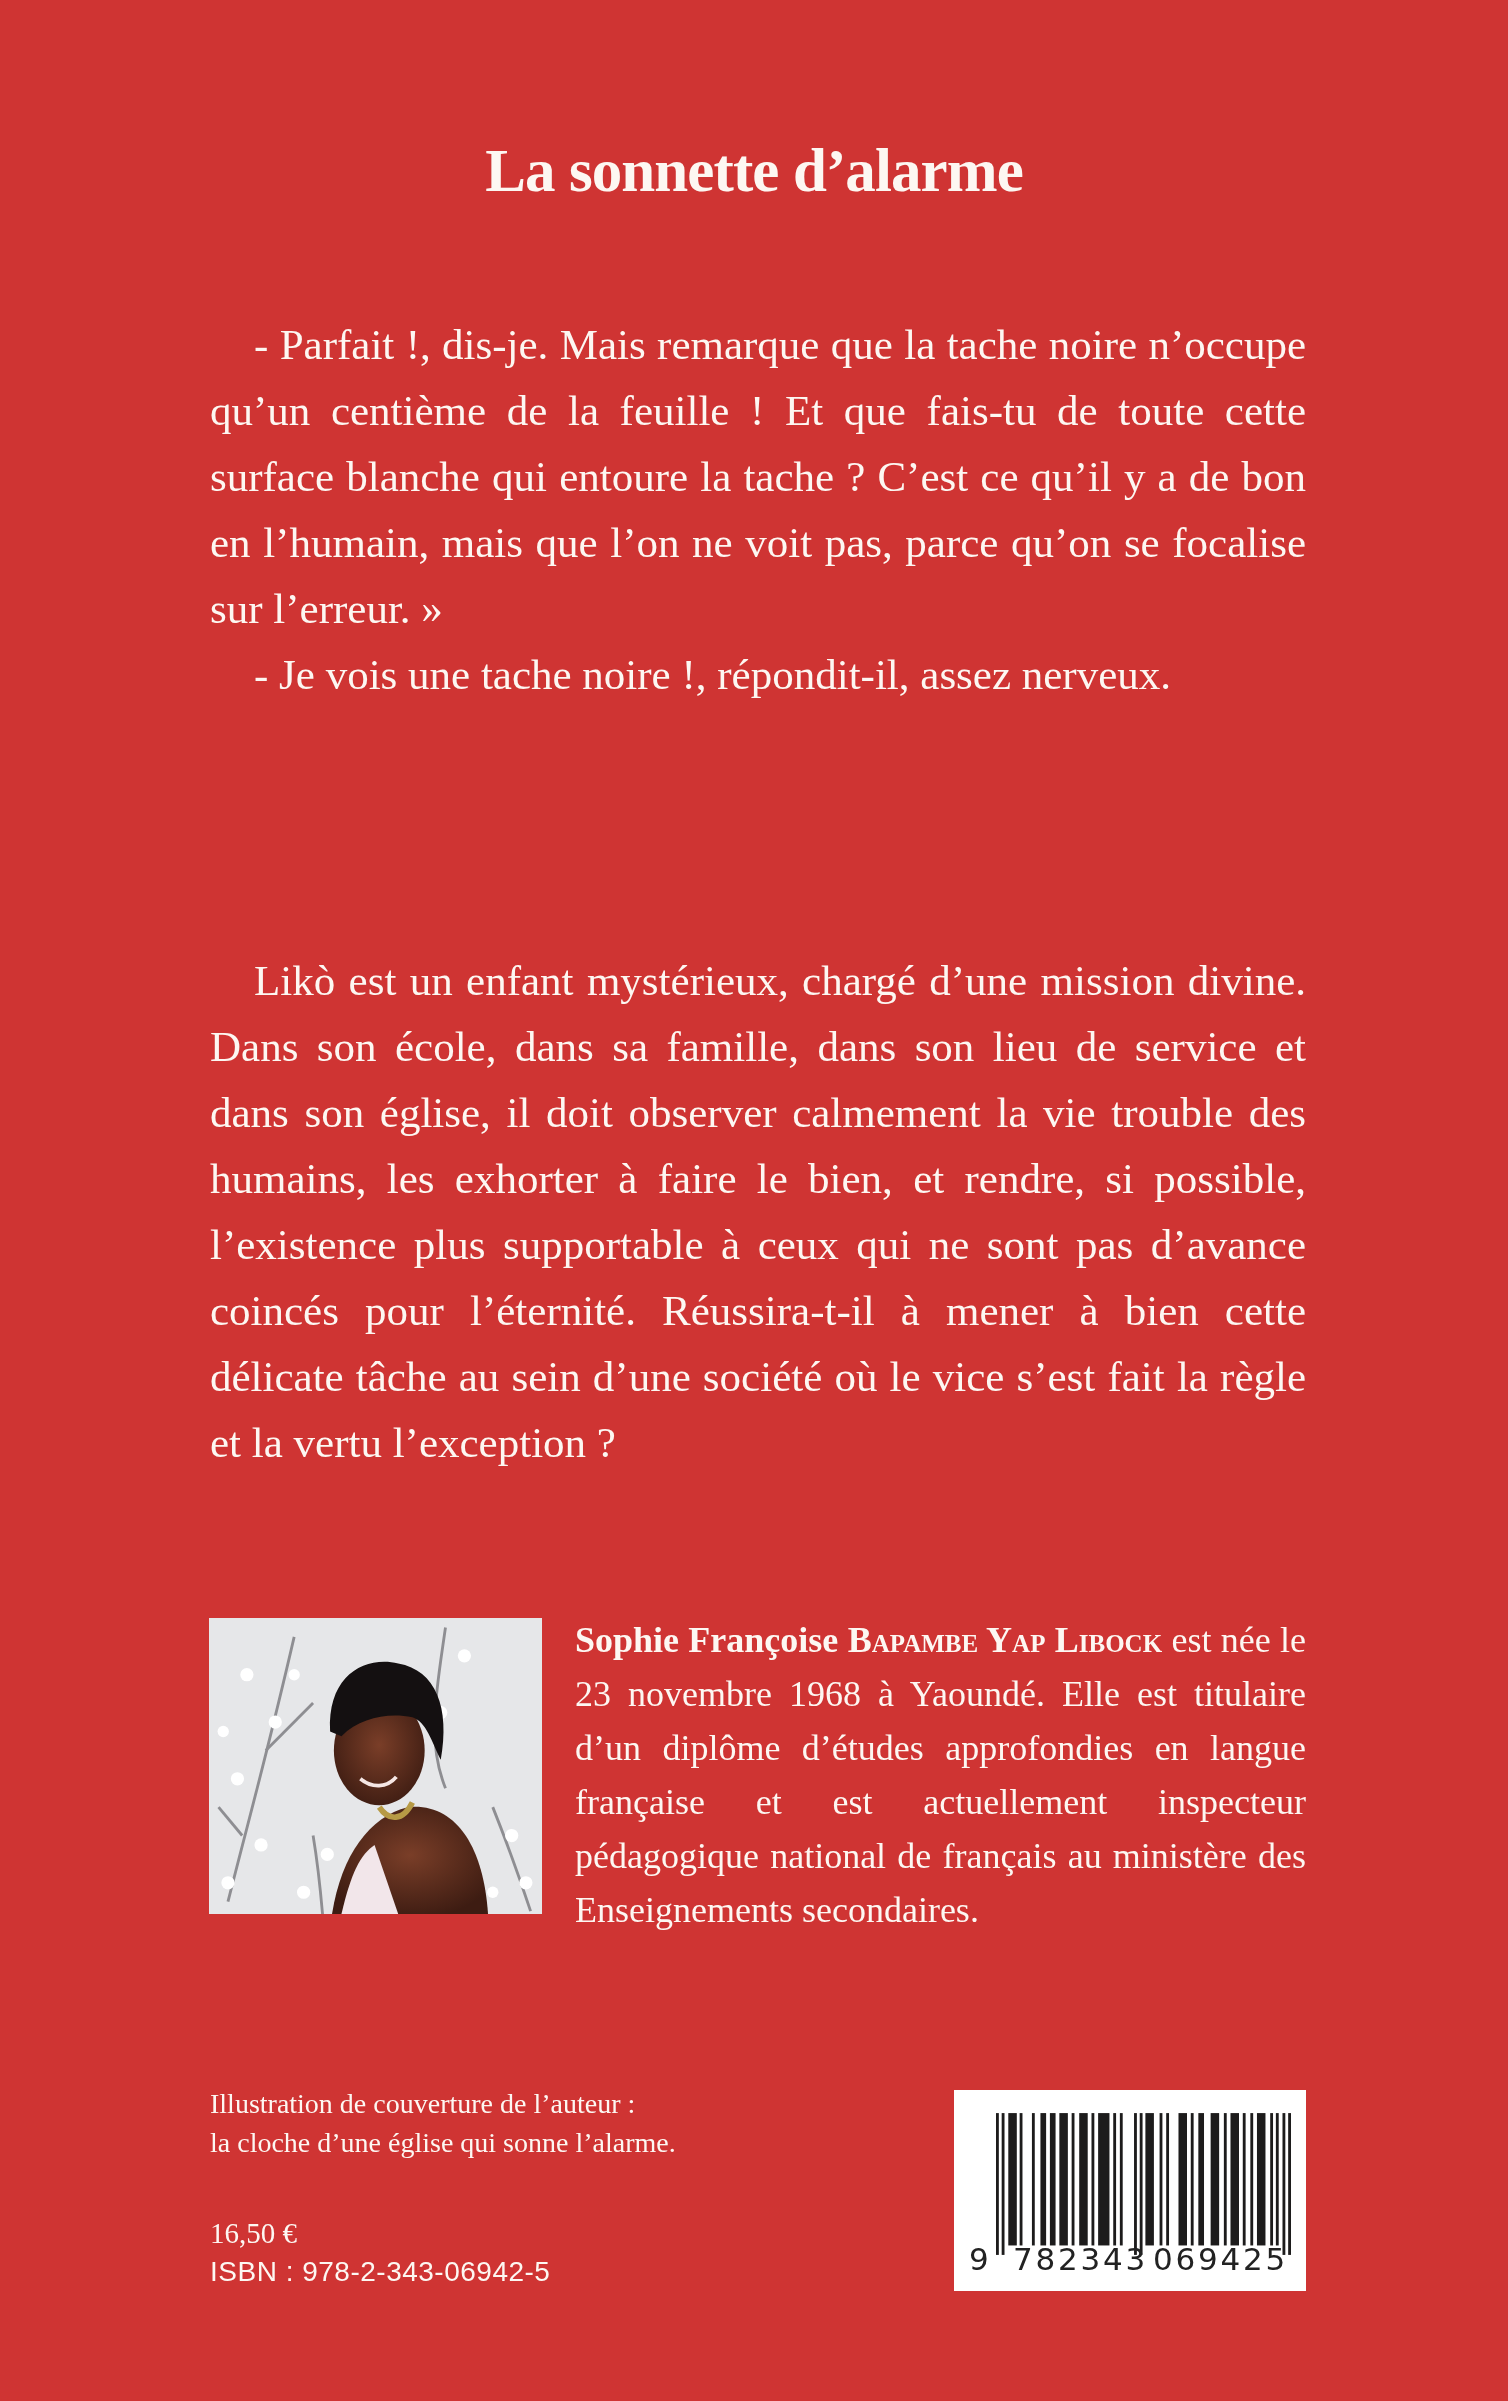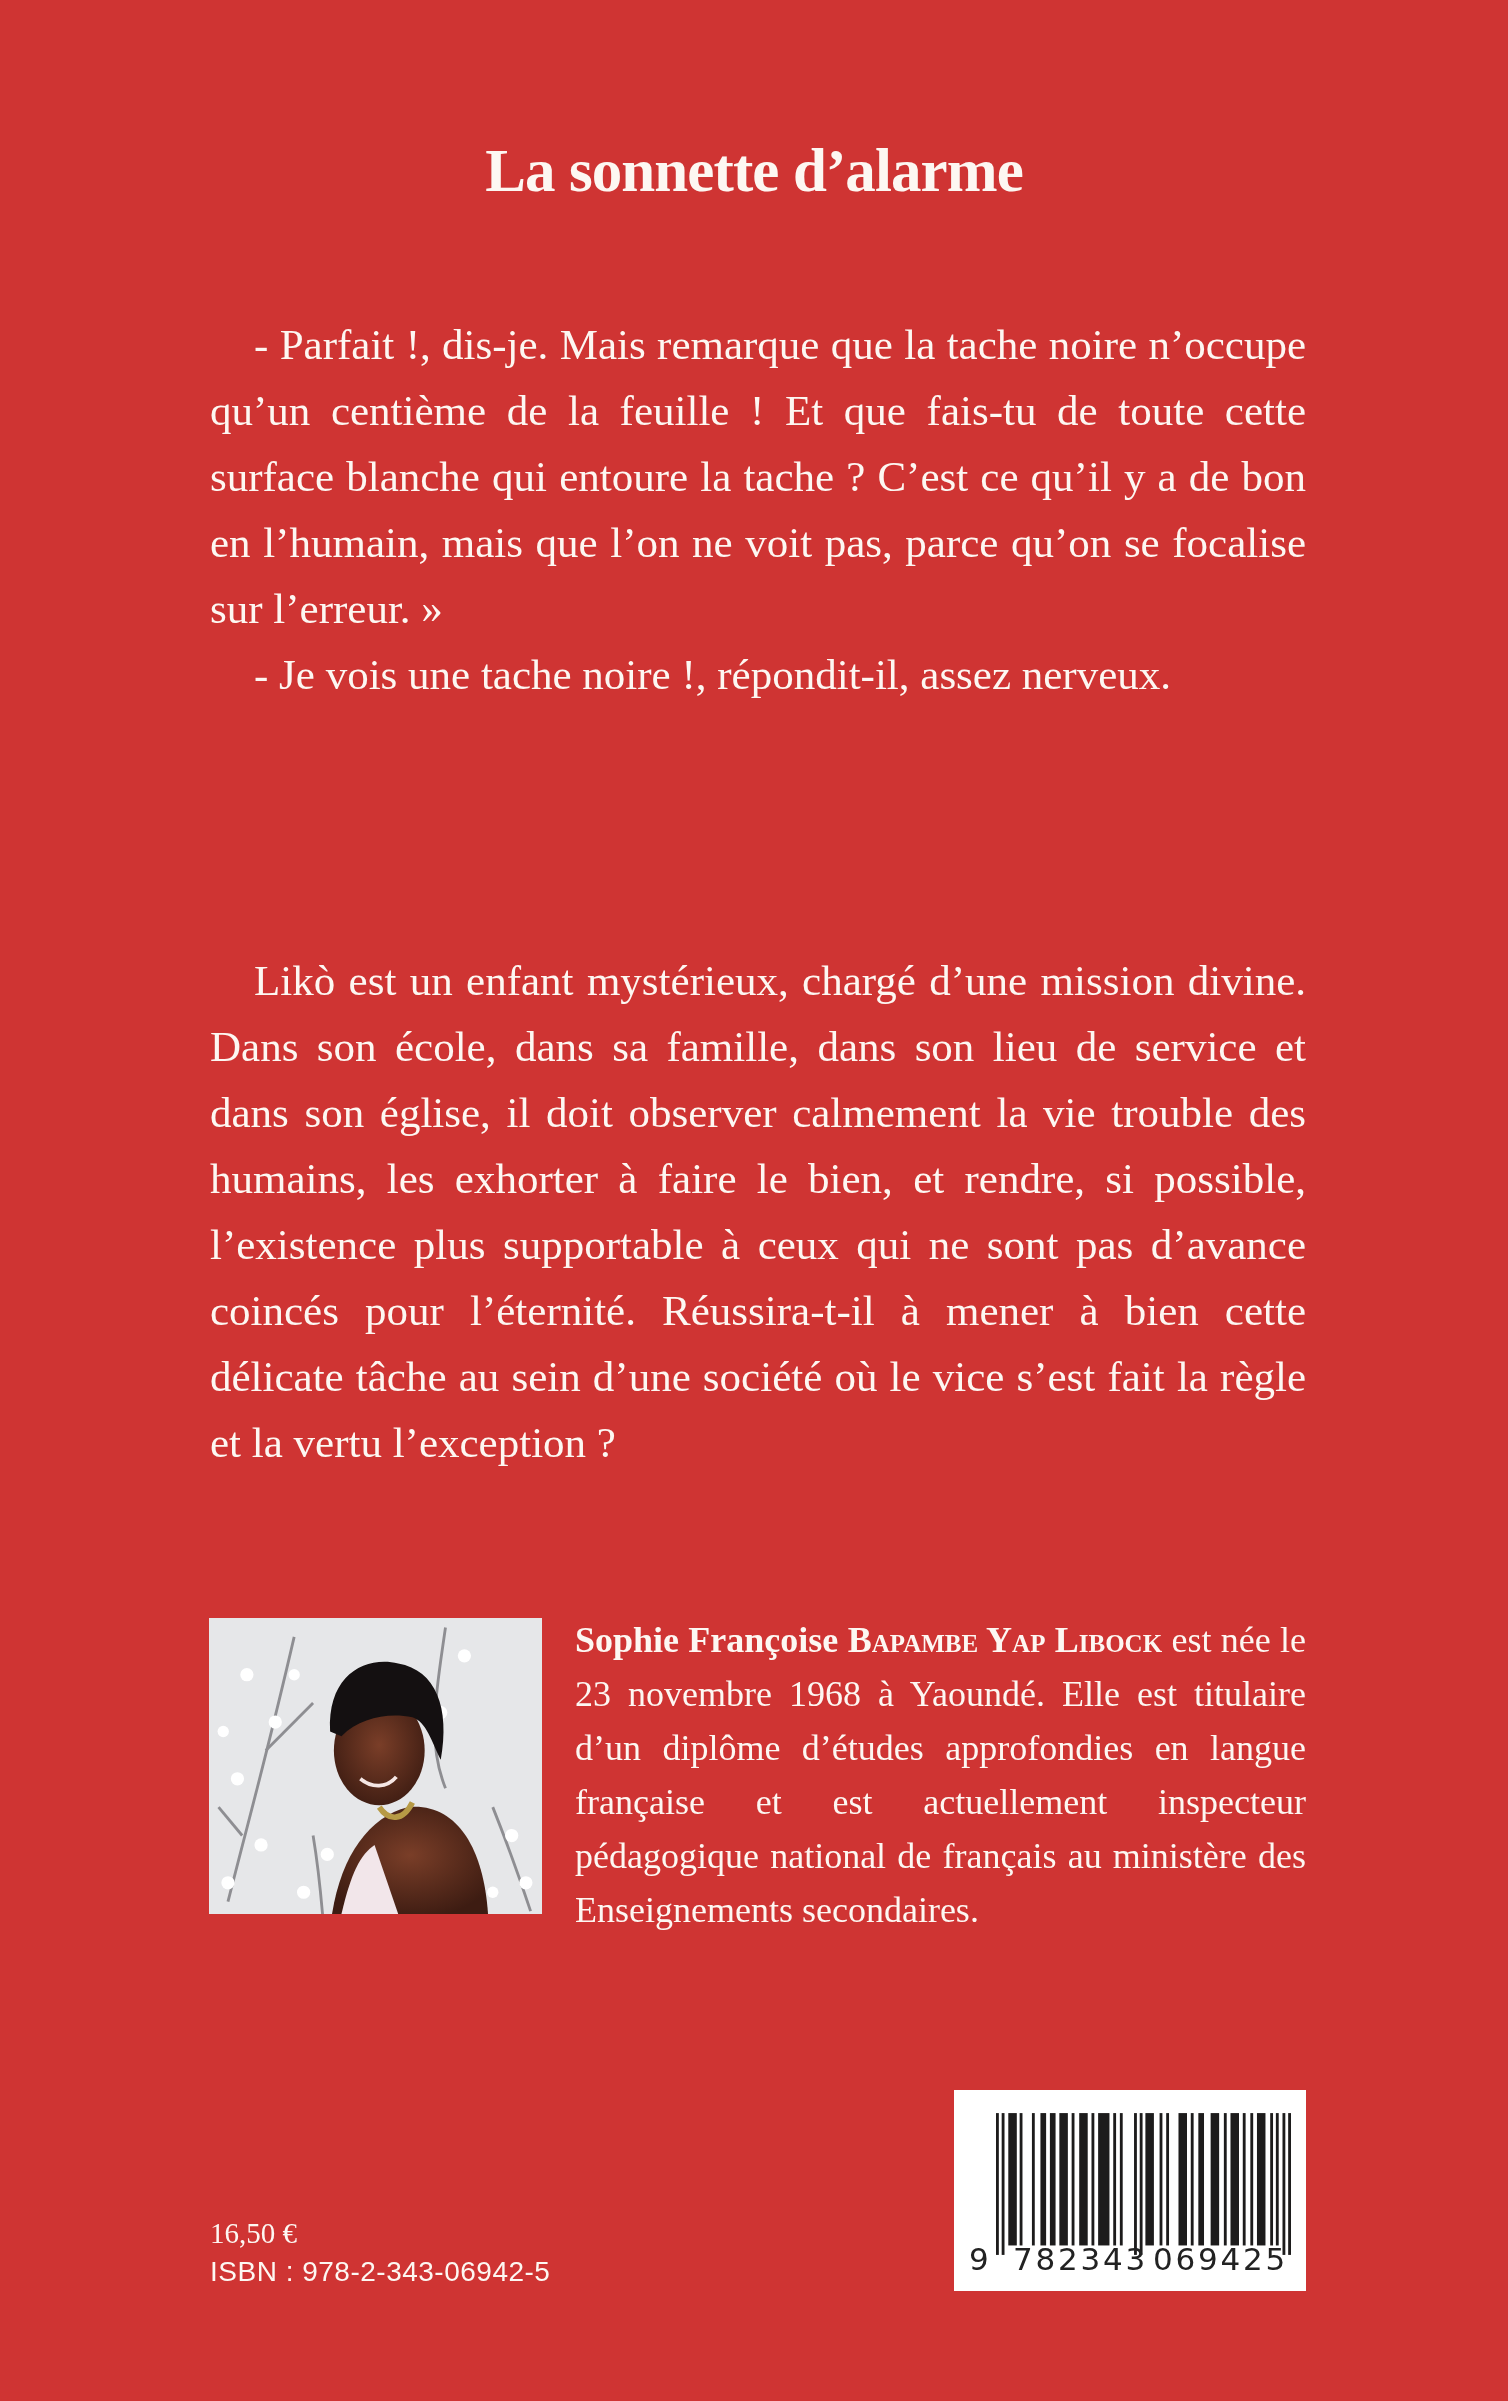--- a/index.html
+++ b/index.html
@@ -132,20 +132,22 @@
 </div>
 
 <div class="bio">
   <p>
     <span class="name">Sophie Françoise</span>
     <span class="name sc">Bapambe Yap Libock</span><span> est née le 23 novembre 1968 à Yaoundé. Elle est titulaire d’un diplôme d’études approfondies en langue française et est actuellement inspecteur pédagogique national de français au ministère des Enseignements secondaires.</span>
   </p>
 </div>
 
 <div class="credit">
+  <p>Illustration de couverture de l’auteur :</p>
+  <p>la cloche d’une église qui sonne l’alarme.</p>
 </div>
 
 <div class="price">16,50 €</div>
 <div class="isbn">ISBN : 978-2-343-06942-5</div>
 
 <div class="barcode-box">
   <svg class="barcode-bars" width="295" height="142" viewBox="0 0 312 150">
     <g fill="#1d1c1c">
 
       <rect x="0" y="0" width="3" height="150"></rect>

